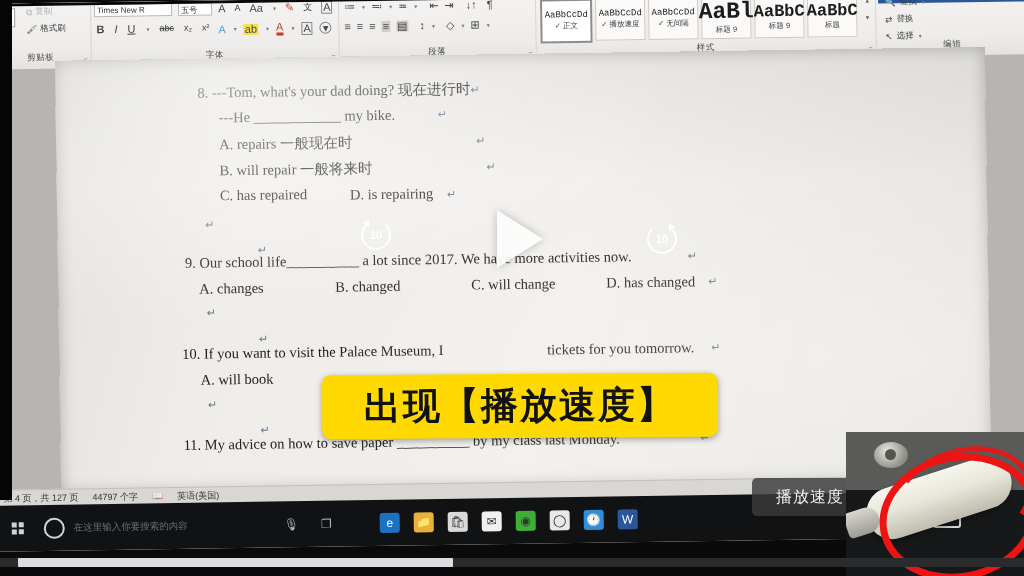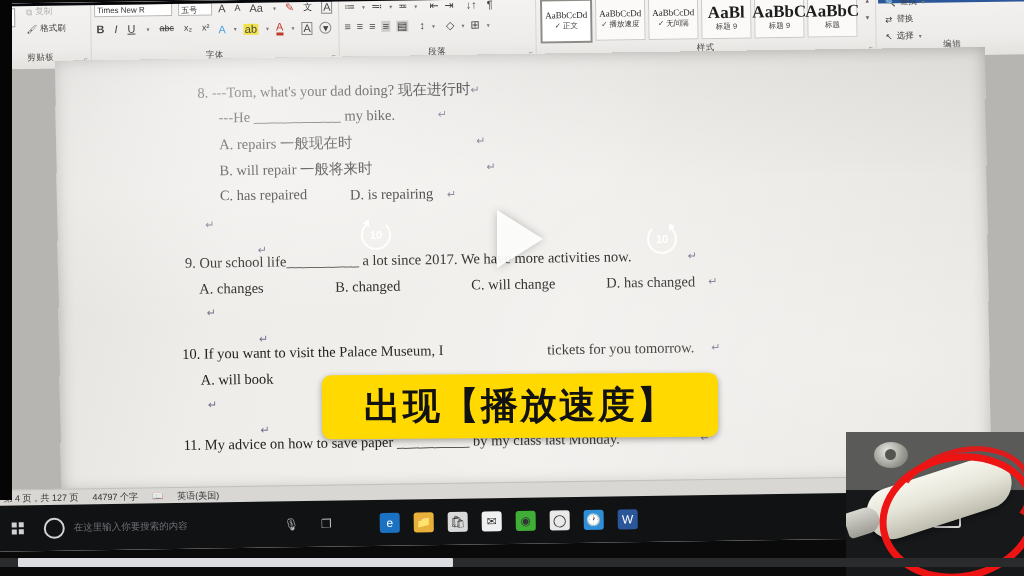--- a/index.html
+++ b/index.html
@@ -38,21 +38,21 @@
   .paste-lbl{position:absolute;left:4px;top:30px;font-size:9px;color:#3c3c3c;}
   .paste-car{position:absolute;left:14px;top:41px;font-size:6px;color:#777;}
   .copy-row{position:absolute;left:36px;top:3px;font-size:8.5px;color:#b3b0ac;display:flex;gap:3px;align-items:center;}
   .fmt-row{position:absolute;left:36px;top:20px;font-size:8.5px;color:#3c3c3c;display:flex;gap:3px;align-items:center;}
 
   .fontbox{position:absolute;left:4px;top:2px;width:78px;height:13px;border:1px solid #b9b6b2;background:#fff;font-size:8px;color:#333;padding:1px 2px;box-sizing:border-box;overflow:hidden;white-space:nowrap;}
   .sizebox{position:absolute;left:88px;top:2px;width:34px;height:13px;border:1px solid #b9b6b2;background:#fff;font-size:8px;color:#333;padding:1px 2px;box-sizing:border-box;}
 
   .stylecard{width:48px;height:40px;border:1px solid #ccc8c4;background:#fbfaf9;display:flex;flex-direction:column;align-items:center;justify-content:center;gap:1px;}
   .stylecard.sel{border:2px solid #8f8c88;background:#fff;}
-  .stylecard .samp{font-family:Liberation Serif, serif;color:#1d1d1d;line-height:1;}
+  .stylecard .samp{font-family:Liberation Mono, monospace;color:#1d1d1d;line-height:1;}
   .stylecard .nm{font-size:7.5px;color:#3a3a3a;white-space:nowrap;}
 
   .editrow{display:flex;align-items:center;gap:4px;font-size:8.5px;color:#3a3a3a;height:15px;}
 
   
   .docarea{position:absolute;left:0;top:66px;width:100%;height:420px;background:#b7b5b1;}
   .page{position:absolute;left:64px;top:-8px;width:930px;height:432px;
         background:linear-gradient(105deg,#e3e1dd 0%,#efedea 22%,#f2f0ed 55%,#e6e4e0 100%);
         box-shadow:0 0 16px rgba(0,0,0,.25) inset;}
   .glare{position:absolute;left:0;top:0;width:100%;height:100%;
@@ -228,21 +228,21 @@
             </div>
             <div class="stylecard">
               <div class="samp" style="font-size: 9px;">AaBbCcDd</div>
               <div class="nm">✓ 播放速度</div>
             </div>
             <div class="stylecard">
               <div class="samp" style="font-size: 9px;">AaBbCcDd</div>
               <div class="nm">✓ 无间隔</div>
             </div>
             <div class="stylecard">
-              <div class="samp" style="font-size: 17px; font-weight: bold;">AaBl</div>
+              <div class="samp" style="font-size: 23px; font-weight: bold;">AaBl</div>
               <div class="nm">标题 9</div>
             </div>
             <div class="stylecard">
               <div class="samp" style="font-size: 17px; font-weight: bold;">AaBbC</div>
               <div class="nm">标题 9</div>
             </div>
             <div class="stylecard">
               <div class="samp" style="font-size: 17px; font-weight: bold;">AaBbC</div>
               <div class="nm">标题</div>
             </div>
@@ -366,20 +366,21 @@
   </div>
 
   <div class="vskip" id="fwd">
     <div class="ring"></div>
     <div class="arrow"></div>
     <div class="num">10</div>
   </div>
 
   <div class="subtitle">出现【播放速度】</div>
 
+  <div class="speedtip">播放速度</div>
 
   <div class="castzone">
     <div class="wallA"></div>
     <div class="wallB"></div>
     <div class="knob"></div>
     <div class="casticon"></div>
     <div class="stylus"></div>
     <div class="redcircle"></div>
     <div class="redcircle2"></div>
   </div>

